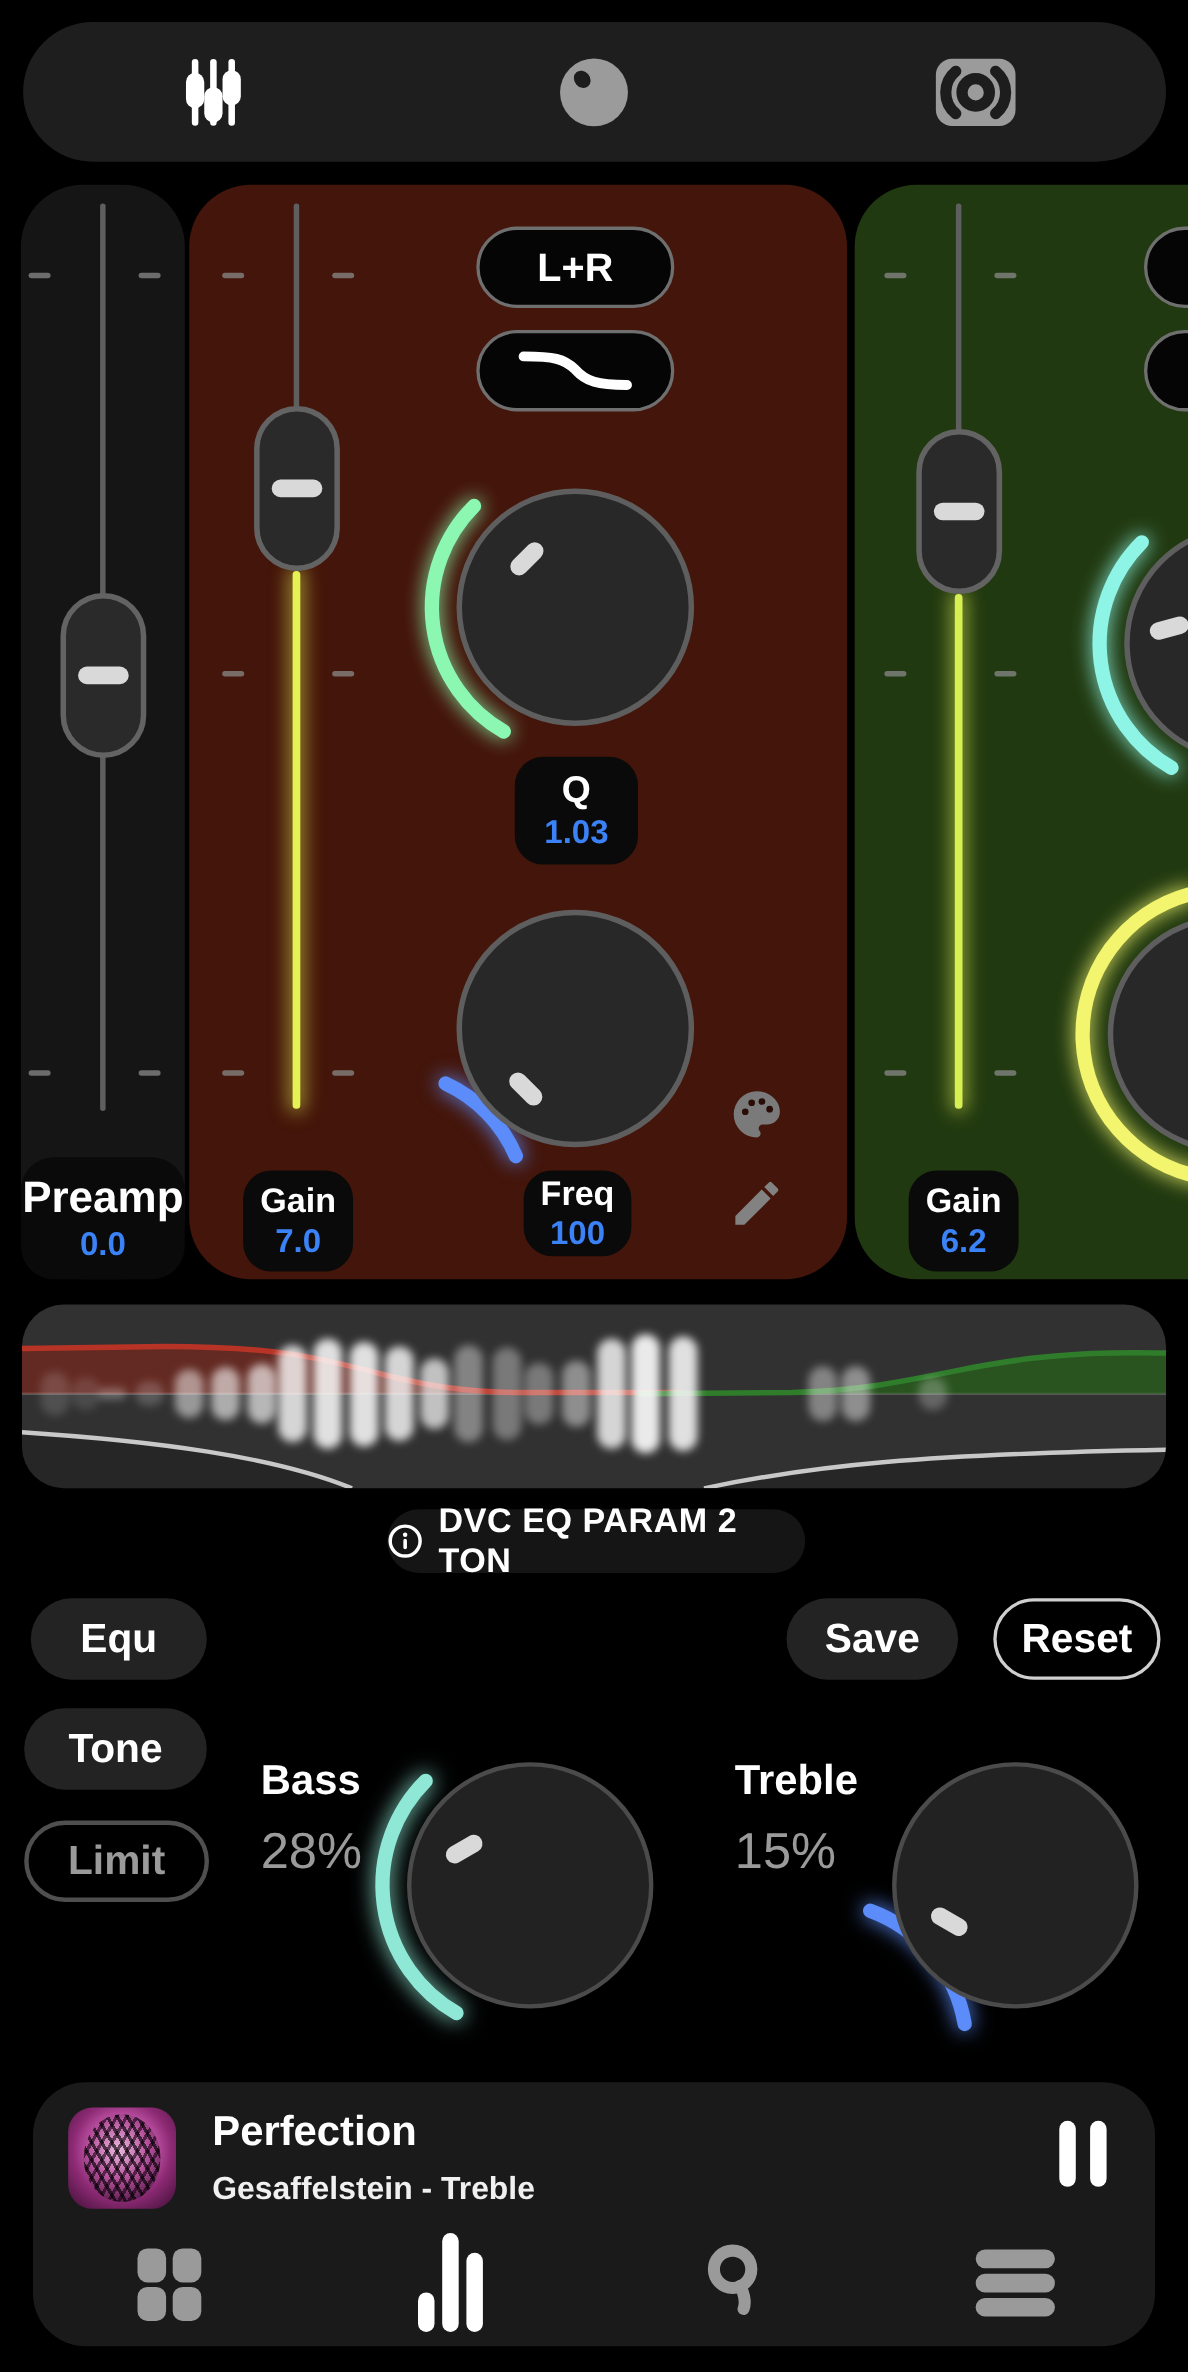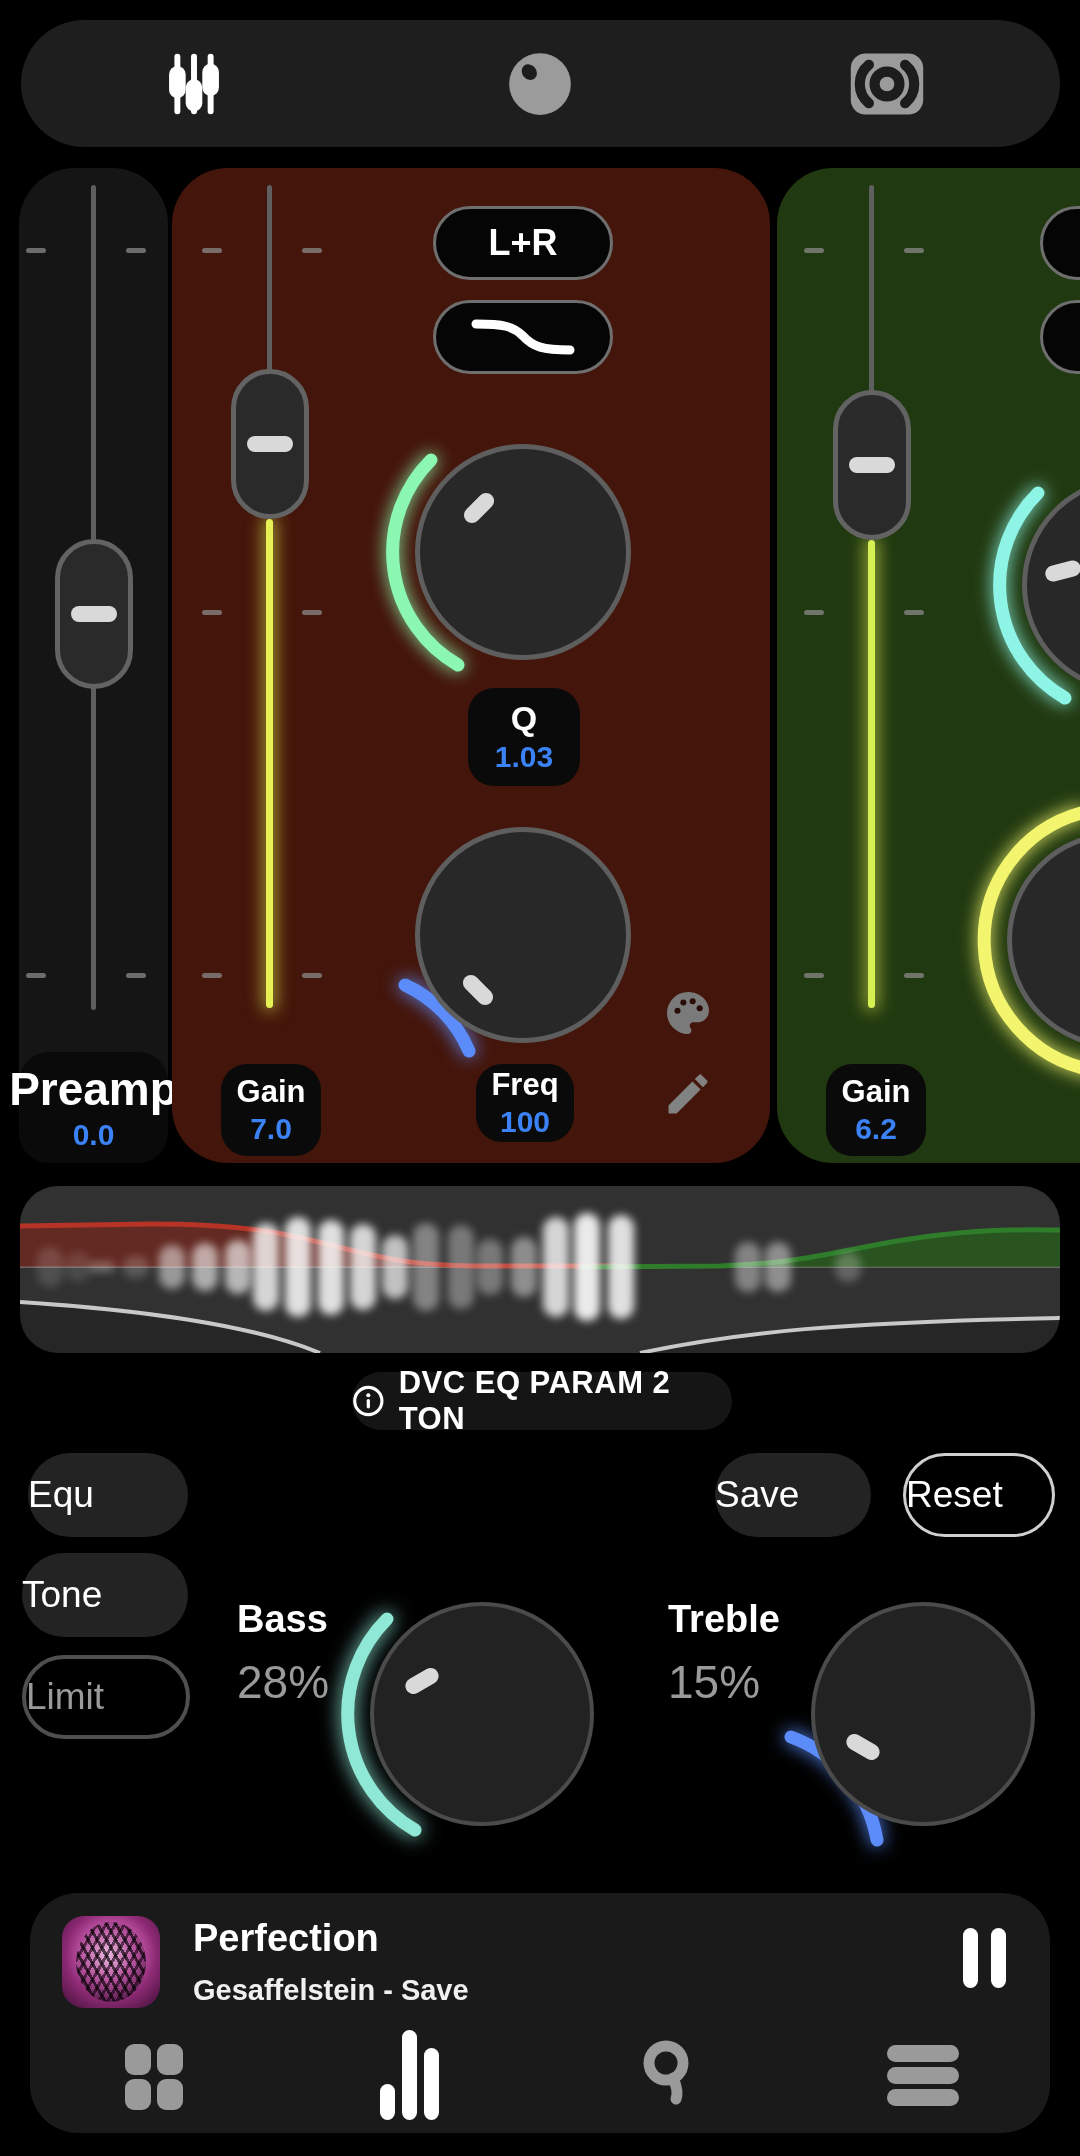--- a/index.html
+++ b/index.html
@@ -49,22 +49,22 @@
   
   .spectrum{position:absolute;left:20px;top:1186px;width:1040px;height:167px;border-radius:38px;
             background:#313131;overflow:hidden;}
   .sbar{position:absolute;width:26px;border-radius:13px;background:#fff;filter:blur(4px);}
 
   
   .preset{position:absolute;left:352px;top:1372px;width:380px;height:58px;border-radius:29px;background:#151515;
           display:flex;align-items:center;justify-content:space-between;gap:14px;font-weight:bold;font-size:31px;letter-spacing:.5px;}
 
   
-  .btn{position:absolute;height:84px;border-radius:43px;display:flex;align-items:center;
-       font-weight:normal;font-size:37px;color:#fff;box-sizing:border-box;}
+  .btn{position:absolute;height:74px;border-radius:43px;display:flex;align-items:center;justify-content:center;
+       font-weight:bold;font-size:37px;color:#fff;box-sizing:border-box;}
   .btn.filled{background:#232323;}
   .btn.outline{background:transparent;border:3px solid #dedede;}
   .btn.outline-dim{background:transparent;border:4px solid #4f4f4f;color:#9a9a9a;}
 
   .tlabel{position:absolute;font-weight:bold;font-size:38px;color:#fff;}
   .tvalue{position:absolute;font-weight:normal;font-size:46px;color:#9a9a9a;text-align:center;}
   .tonebody{position:absolute;width:224px;height:224px;border-radius:50%;background:#222;
             border:4px solid #4b4b4b;box-sizing:border-box;}
 
   
@@ -119,21 +119,21 @@
   <section class="panel panel-preamp"></section>
   <div class="track abs" style="left:91px;top:185px;height:825px;"></div>
   <div class="tick" style="left:26px;top:248px;"></div>
   <div class="tick" style="left:126px;top:248px;"></div>
   <div class="tick" style="left:26px;top:973px;"></div>
   <div class="tick" style="left:126px;top:973px;"></div>
   <div class="handle" style="left:55px;top:539px;">
       <div class="hbar"></div>
     </div>
   <div class="chip" style="left:19px;top:1052px;width:149px;height:111px;border-radius:30px;">
-    <div class="clabel" style="font-size:46px;">Preamp</div>
+    <div class="clabel" style="font-size:40px;">Preamp</div>
     <div class="cvalue">0.0</div>
   </div>
 
   <section class="panel panel-band1"></section>
   <div class="pillbtn" style="left:433px;top:206px;">
     <span>L+R</span>
   </div>
   <div class="pillbtn" style="left:433px;top:300px;">
     <svg width="110" height="46" viewBox="0 0 110 46">
       <path d="M8 10 C 35 10 45 12 55 22 C 65 33 75 36 102 36" fill="none" stroke="#fff" stroke-width="9" stroke-linecap="round"></path>
@@ -302,21 +302,21 @@
   </svg>
   <div class="tonebody" style="left:811px;top:1602px;">
     <div class="dot" style="left:30px;top:133px;transform:rotate(30deg);"></div>
   </div>
 
   <div class="player"></div>
   <div class="albumart">
       <div class="mesh"></div>
     </div>
   <div class="ptitle">Perfection</div>
-  <div class="partist">Gesaffelstein - Save</div>
+  <div class="partist">Gesaffelstein - Treble</div>
   <div class="pause">
       <i></i>
       <i></i>
     </div>
 
   <div class="nav" style="left:109px;">
     <svg width="66" height="76" viewBox="0 0 66 76">
       <rect x="4" y="6" width="26" height="31" rx="9" fill="#9a9a9a"></rect>
       <rect x="36" y="6" width="26" height="31" rx="9" fill="#9a9a9a"></rect>
       <rect x="4" y="41" width="26" height="31" rx="9" fill="#9a9a9a"></rect>

